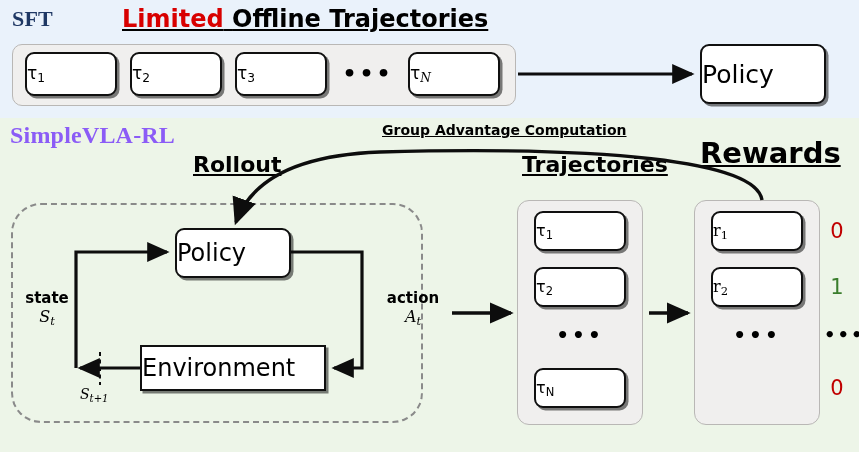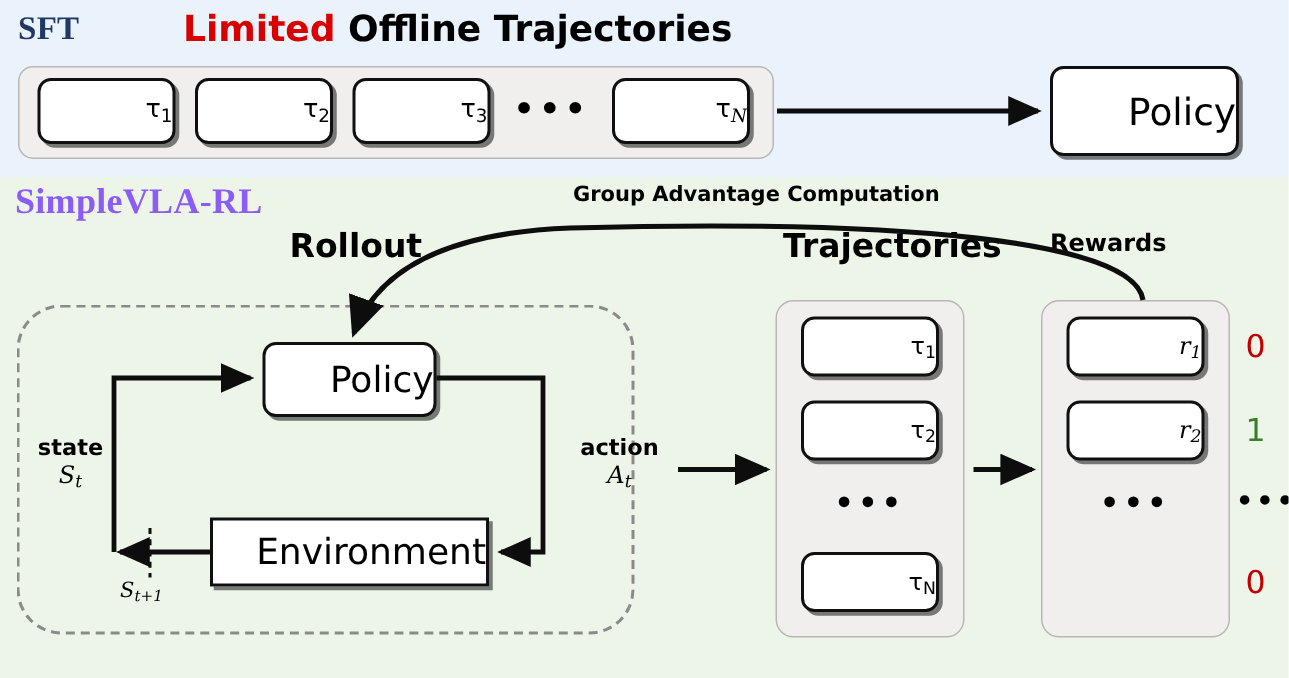--- a/index.html
+++ b/index.html
@@ -26,36 +26,37 @@
   }
   #sft-title{left:12px;top:6px;font-size:22px;color:#1f3864;}
   #rl-title{left:10px;top:122px;font-size:24px;color:#4a7c3f;}
 
   .hdr{
     position:absolute;
     font-family:"DejaVu Sans", sans-serif;
     font-weight:bold;
     white-space:nowrap;
     color:#000;
+    text-decoration:underline;
   }
   #offline-hdr{left:122px;top:5px;font-size:24px;}
   #offline-hdr .red{color:#d80000;}
   #rollout-hdr{left:193px;top:152px;font-size:22px;}
   #traj-hdr{left:522px;top:152px;font-size:22px;}
-  #rew-hdr{left:700px;top:152px;font-size:16px;}
+  #rew-hdr{left:700px;top:136px;font-size:29px;}
   #gac-hdr{left:382px;top:122px;font-size:14px;}
 
   
   .node{
     position:absolute;
     background:#fff;
     border:2.4px solid #101010;
     border-radius:9px;
     box-shadow:2.5px 2.5px 0 rgba(20,20,20,.55);
-    display:flex;align-items:center;justify-content:flex-end;
+    display:flex;align-items:center;justify-content:flex-start;
     font-family:"DejaVu Sans", sans-serif;
     color:#000;
     box-sizing:border-box;
   }
   .node.sharp{border-radius:0;}
 
   
   #sft-tray{
     position:absolute;left:12px;top:44px;width:504px;height:62px;
     background:#f0efee;border:1.2px solid #b9b7b5;border-radius:10px;
@@ -125,21 +126,21 @@
     font-family:"DejaVu Sans", sans-serif;font-size:21px;
     text-align:center;line-height:24px;
   }
   #rval1{top:219px;}
   #rval2{top:275px;}
   #rval3{top:323px;font-weight:bold;letter-spacing:2px;font-size:18px;color:#000;}
   #rval4{top:376px;}
 
   .sub{font-size:.72em;vertical-align:-.25em;}
   .sub.it{font-family:"DejaVu Serif", serif;font-style:italic;}
-  .mathvar{font-family:"DejaVu Serif", serif;font-style:italic;}
+  .mathvar{font-family:"DejaVu Serif", serif;}
 </style>
 </head>
 <body>
 
 <div id="root">
 
   <div class="panel" id="sft-panel" style="background: rgb(234, 242, 251);"></div>
 
   <div class="sec-title" id="sft-title" style="color: rgb(31, 56, 100);">SFT</div>
 

